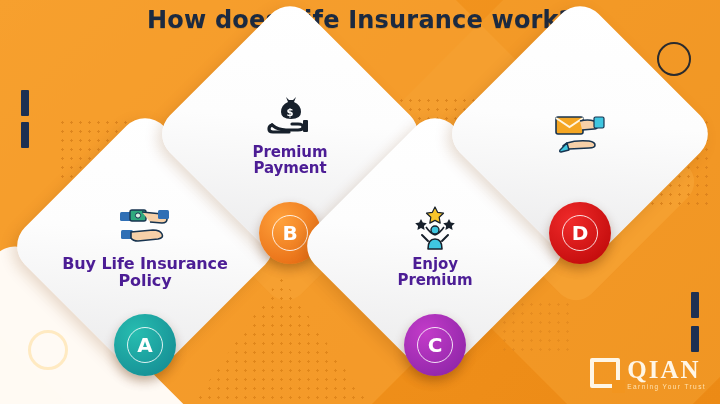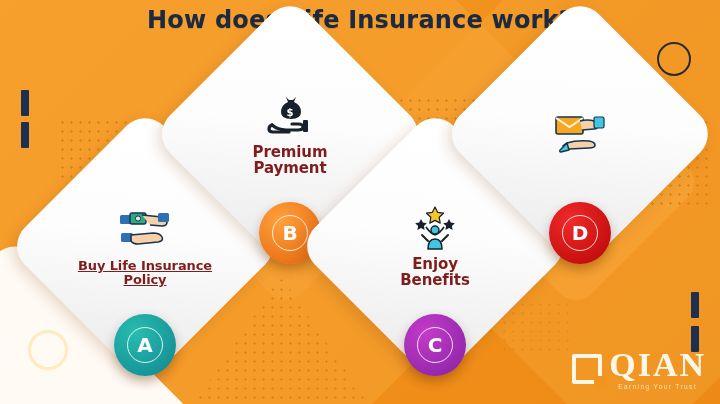--- a/index.html
+++ b/index.html
@@ -78,24 +78,24 @@
     display:flex;flex-direction:column;align-items:center;justify-content:center;
     gap:4px;
   }
   .icon-wrap{
     width:56px;height:50px;display:flex;align-items:center;justify-content:center;
   }
   .icon-wrap svg{display:block;}
   .step-label{
     font-family:"DejaVu Sans", sans-serif;
     font-weight:bold;font-size:15px;line-height:1.06;
-    color:#7f1d1d;text-align:center;white-space:pre-line;
+    color:#4c1d95;text-align:center;white-space:pre-line;
     letter-spacing:-.1px;
   }
-  .step.wide .step-label{font-size:13px;text-decoration:underline;}
+  .step.wide .step-label{font-size:16px;}
 
   
   .badge{
     position:absolute;width:62px;height:62px;border-radius:50%;
     left:50%;margin-left:-31px;
     display:flex;align-items:center;justify-content:center;
     box-shadow:0 5px 11px rgba(90,40,0,.3);
   }
   .badge .ringo{
     width:34px;height:34px;border-radius:50%;
@@ -116,21 +116,21 @@
     width:30px;height:30px;box-sizing:border-box;
     border:4px solid #FFF6E6;border-radius:2px;position:relative;
   }
   .logo-mark:after{
     content:"";position:absolute;right:-9px;bottom:-9px;width:13px;height:13px;
     background:#F2951F;
   }
   .logo-text{display:flex;flex-direction:column;line-height:1;}
   .logo-name{
     font-family:"Liberation Serif", serif;
-    font-size:34px;font-weight:bold;color:#FFF6E6;letter-spacing:2px;
+    font-size:25px;font-weight:bold;color:#FFF6E6;letter-spacing:2px;
   }
   .logo-tag{
     font-family:"Liberation Sans", sans-serif;
     font-size:6.5px;color:#FFE2B0;letter-spacing:1.4px;margin-top:2px;text-align:center;
   }
 </style>
 </head>
 <body>
 
 <div id="stage">
@@ -215,21 +215,21 @@
           <path d="M10 14 l1.8 3.6 l4 .6 l-2.9 2.8 l.7 4 l-3.6 -1.9 l-3.6 1.9 l.7 -4 l-2.9 -2.8 l4 -.6 z" fill="#17202B"></path>
           <path d="M38 14 l1.8 3.6 l4 .6 l-2.9 2.8 l.7 4 l-3.6 -1.9 l-3.6 1.9 l.7 -4 l-2.9 -2.8 l4 -.6 z" fill="#17202B"></path>
           <path d="M15 22 q4 6 9 8" stroke="#17202B" stroke-width="1.6" fill="none"></path>
           <path d="M33 22 q-4 6 -9 8" stroke="#17202B" stroke-width="1.6" fill="none"></path>
           <circle cx="24" cy="25" r="4" fill="#3FC6E0" stroke="#17202B" stroke-width="1.4"></circle>
           <path d="M17 44 q0 -10 7 -10 q7 0 7 10 z" fill="#3FC6E0" stroke="#17202B" stroke-width="1.6" stroke-linejoin="round"></path>
           <path d="M17 36 l-6 -6 M31 36 l6 -6" stroke="#17202B" stroke-width="2" stroke-linecap="round"></path>
         </svg>
       </div>
       <div class="step-label">Enjoy
-Benefits</div>
+Premium</div>
     </div>
     <div class="badge" style="top:166px;background:radial-gradient(circle at 35% 30%,#C33BC9,#8522A2);">
       <span class="ringo">
         <span class="letter">C</span>
       </span>
     </div>
   </div>
 
   <div class="step" style="left:482px;top:36px;">
     <div class="card"></div>

